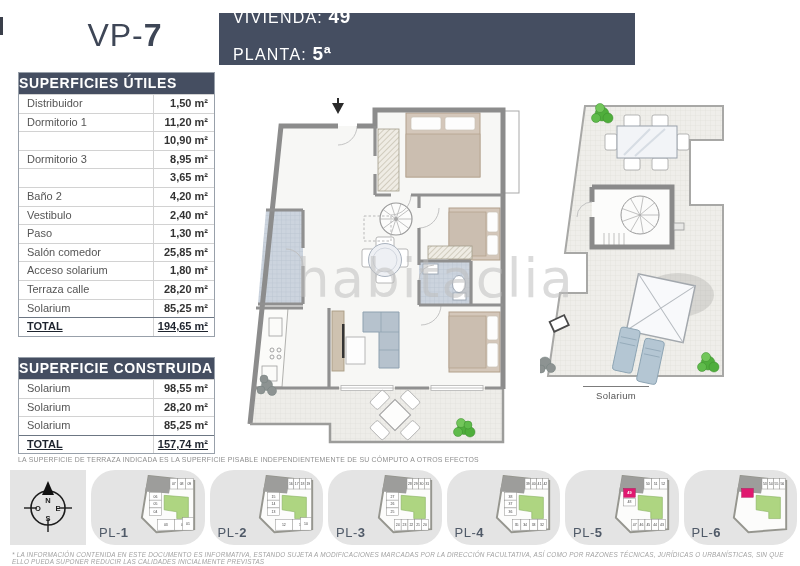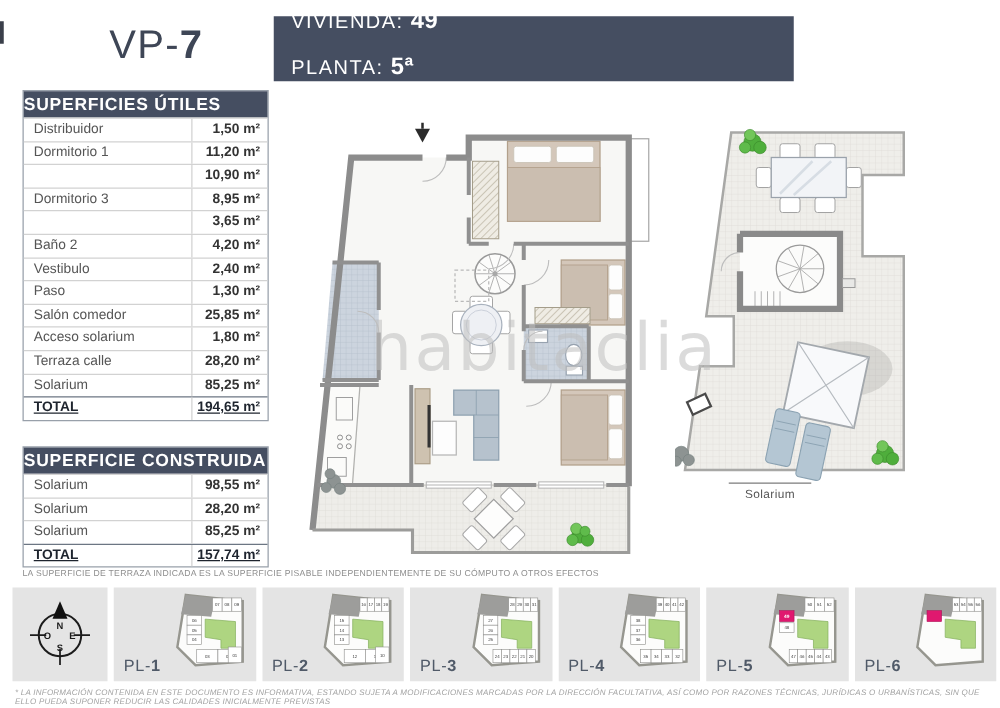--- a/index.html
+++ b/index.html
@@ -42,21 +42,21 @@
              font-weight:500;color:#bfbfbf;opacity:0.55;letter-spacing:2px;pointer-events:none;text-align:center;}
 
   
   #sol-label{left:583px;top:386px;width:66px;border-top:1px solid #7c7c7c;text-align:center;
              font-size:9.5px;color:#555;padding-top:3px;letter-spacing:0.3px;}
 
   
   #strip{left:10px;top:470px;width:787px;height:75px;display:flex;gap:5px;}
   .gbox{background:#e4e4e4;height:75px;position:relative;}
   #compass-box{width:76px;flex:none;}
-  .thumb{flex:1;}
+  .thumb{flex:1;border-radius:24px;}
   .pl-label{position:absolute;left:8px;bottom:5px;font-size:13px;color:#505a68;letter-spacing:0.5px;}
   .pl-label b{font-weight:800;}
   .thumb svg{position:absolute;right:5px;top:3px;}
 </style>
 </head>
 <body>
 
 <div class="abs" id="corner-tick"></div>
 <div class="abs" id="title">
   <span class="pfx">VP-</span><span class="num">7</span>

